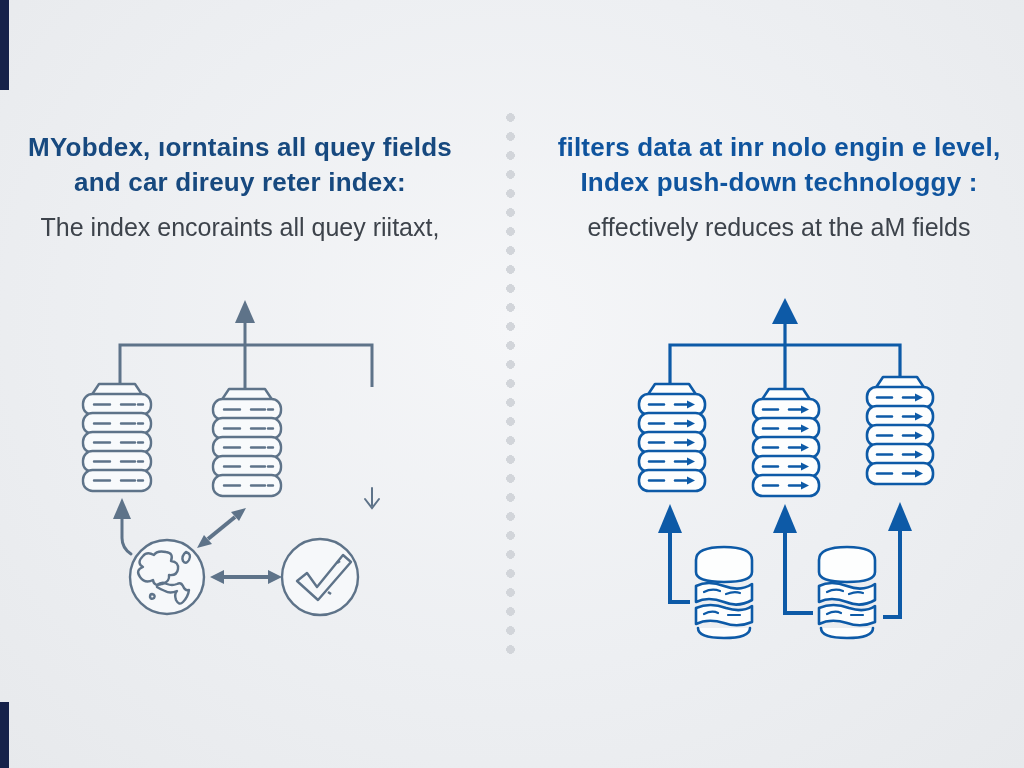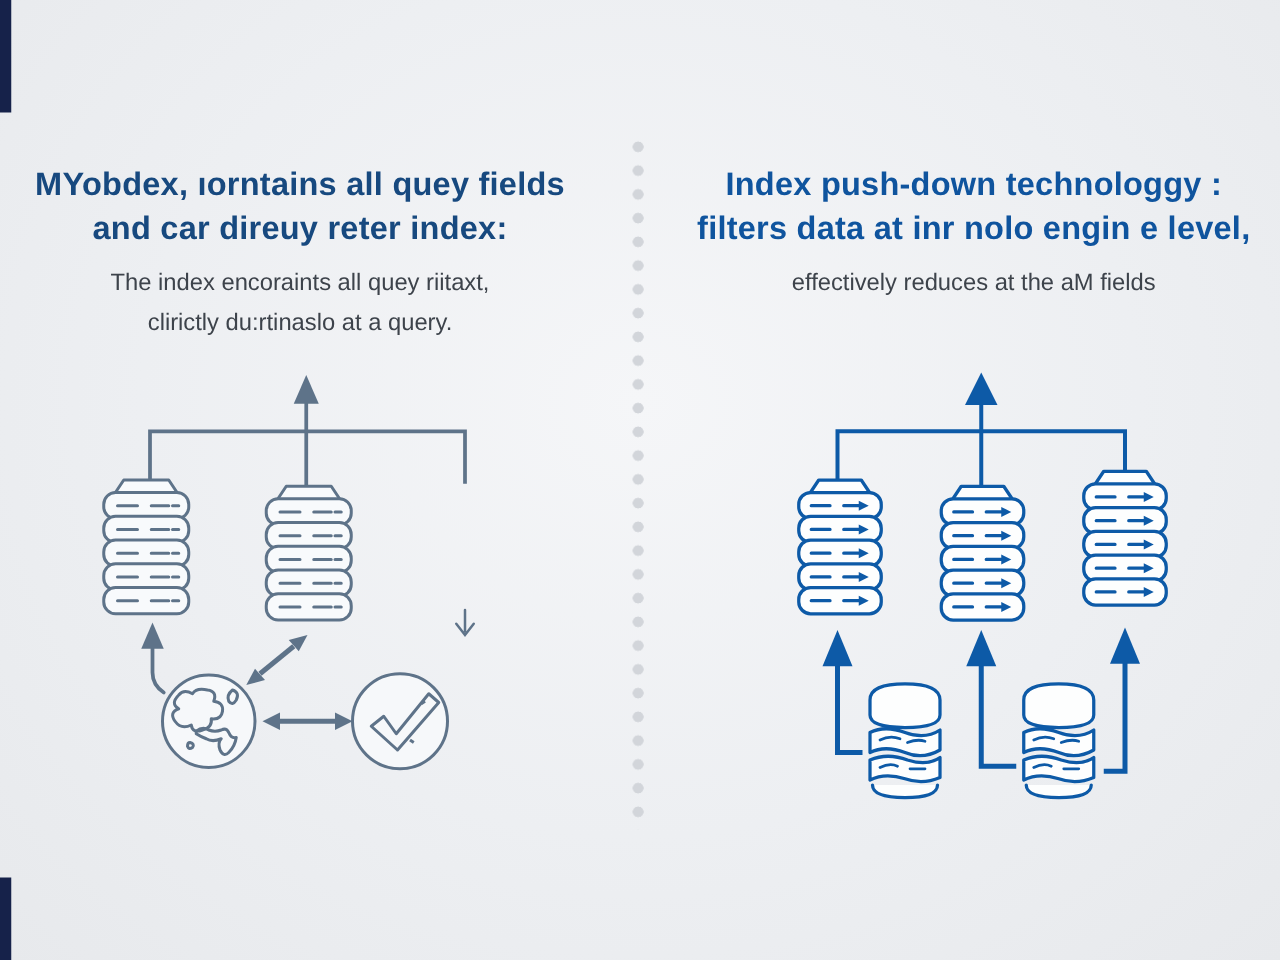--- a/index.html
+++ b/index.html
@@ -15,47 +15,46 @@
     position:absolute;left:506px;top:108px;width:9px;height:556px;
     background-image:radial-gradient(circle closest-side,#d2d5da 92%,rgba(210,213,218,0) 100%);
     background-size:9px 19px;background-repeat:repeat-y;
   }
   .text-block{position:absolute;text-align:center;}
   .tb-left{left:15px;top:130px;width:450px;}
   .tb-right{left:544px;top:130px;width:470px;}
   .title-line{font-weight:bold;font-size:26px;line-height:35px;letter-spacing:0.2px;}
   .tb-left .title-line{color:#17497f;}
   .tb-right .title-line{color:#0f549e;}
-  .subtitle-line{font-size:19px;line-height:32px;color:#3d434b;margin-top:0;}
+  .subtitle-line{font-size:25px;line-height:32px;color:#3d434b;margin-top:0;}
   .subtitle-gap{height:11px;}
   .diagram{position:absolute;}
   .dg-left{left:40px;top:290px;}
   .dg-right{left:514px;top:290px;}
 </style>
 </head>
 <body>
 
 <div class="canvas">
 
   <div class="edge-bar top"></div>
   <div class="edge-bar bottom"></div>
 
   <div class="divider"></div>
 
   <div class="text-block tb-left">
     <div class="title-line">MYobdex, ıorntains all quey fields</div>
     <div class="title-line">and car direuy reter index:</div>
     <div class="subtitle-gap"></div>
     <div class="subtitle-line">The index encoraints all quey riitaxt,</div>
-    <div class="subtitle-line">clirictly du:rtinaslo at a query.</div>
   </div>
 
   <div class="text-block tb-right">
+    <div class="title-line">filters data at inr nolo engin e level,</div>
     <div class="title-line">Index push-down technologgy :</div>
-    <div class="title-line">filters data at inr nolo engin e level,</div>
     <div class="subtitle-gap"></div>
     <div class="subtitle-line">effectively reduces  at the aM fields</div>
   </div>
 
   <svg class="diagram dg-left" width="470" height="390" viewBox="0 0 470 390">
     <defs>
       <g id="stack-slate">
         <path d="M9 14 L17 2 H53 L61 14 Z" fill="#f8fafc" stroke="#5e7389" stroke-width="2.4" stroke-linejoin="round"></path>
         <g fill="#f8fafc" stroke="#5e7389" stroke-width="2.4">
           <rect x="1" y="12" width="68" height="21" rx="9.5"></rect>

